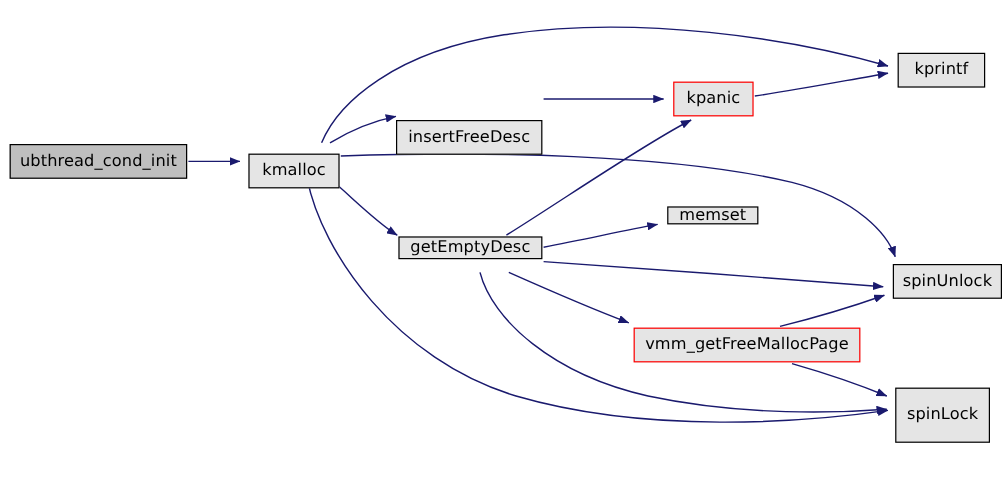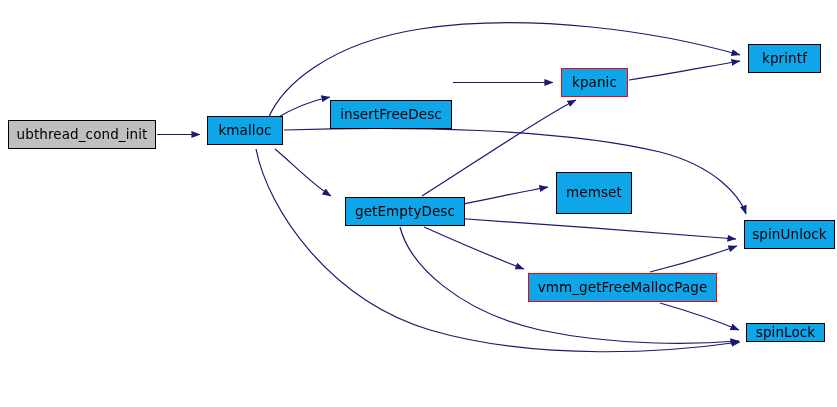--- a/index.html
+++ b/index.html
@@ -22,21 +22,21 @@
     width: 837px;
     height: 407px;
     pointer-events: none;
   }
   .node {
     position: absolute;
     box-sizing: border-box;
     display: flex;
     align-items: center;
     justify-content: center;
-    background: #0ea5e9;
+    background: #e5e5e5;
     border: 1px solid #000000;
     font-size: 13.5px;
     color: #000000;
     line-height: 1;
     letter-spacing: 0.1px;
     white-space: nowrap;
     cursor: default;
   }
   .node.highlight {
     background: #bfbfbf;
@@ -91,49 +91,49 @@
       <path d="M 650 272 C 690 262, 720 252, 737 246"></path>
 
       <path d="M 660 303 C 695 313, 722 323, 739 330"></path>
     </g>
   </svg>
 
   <div class="node highlight" style="left:8px; top:120px; width:148px; height:29px;">
     <span class="node-label">ubthread_cond_init</span>
   </div>
 
-  <div class="node" style="left:207px; top:116px; width:76px; height:29px;">
+  <div class="node" style="left:207px; top:128px; width:76px; height:29px;">
     <span class="node-label">kmalloc</span>
   </div>
 
   <div class="node" style="left:330px; top:68px; width:122px; height:29px;margin-top:32px;">
     <span class="node-label">insertFreeDesc</span>
   </div>
 
   <div class="node danger" style="left:561px; top:68px; width:67px; height:29px;text-align:center;">
     <span class="node-label">kpanic</span>
   </div>
 
   <div class="node" style="left:748px; top:44px; width:73px; height:29px;">
     <span class="node-label">kprintf</span>
   </div>
 
-  <div class="node" style="left:332px; top:197px; width:120px; height:29px;margin-left:13px;">
+  <div class="node" style="left:332px; top:197px; width:120px; height:19px;">
     <span class="node-label">getEmptyDesc</span>
   </div>
 
-  <div class="node" style="left:556px; top:172px; width:76px; height:42px;">
+  <div class="node" style="left:556px; top:172px; width:76px; height:15px;">
     <span class="node-label">memset</span>
   </div>
 
   <div class="node" style="left:744px; top:220px; width:91px; height:29px;text-align:center;">
     <span class="node-label">spinUnlock</span>
   </div>
 
   <div class="node danger" style="left:500px; top:273px; width:189px; height:29px;margin-left:28px;">
     <span class="node-label">vmm_getFreeMallocPage</span>
   </div>
 
-  <div class="node" style="left:746px; top:323px; width:79px; height:19px;">
+  <div class="node" style="left:746px; top:323px; width:79px; height:46px;">
     <span class="node-label">spinLock</span>
   </div>
 
 </div>
 
 </body></html>

